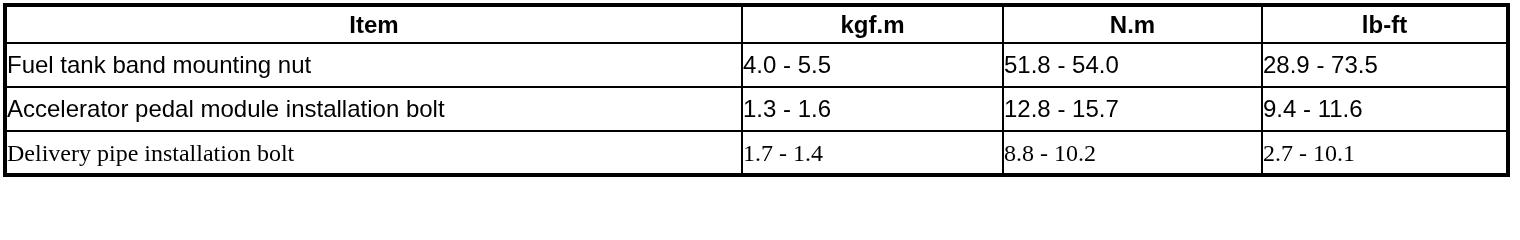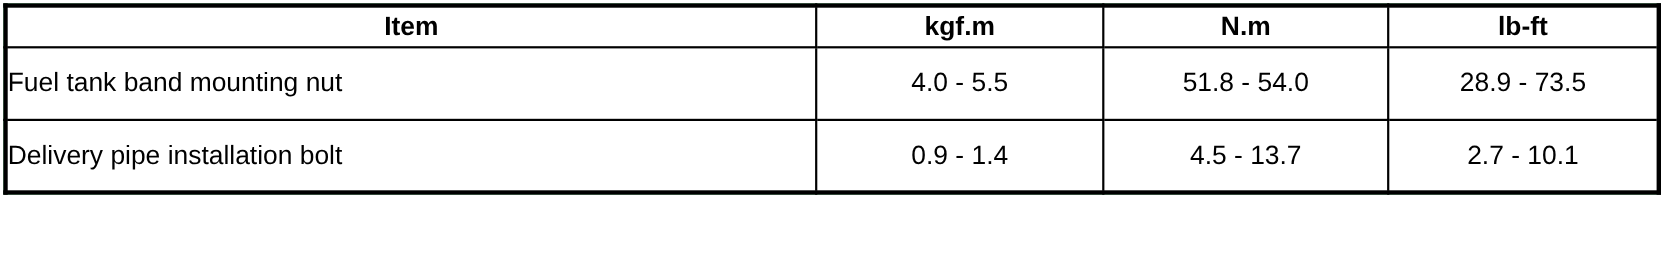--- a/index.html
+++ b/index.html
@@ -26,21 +26,21 @@
   
   .spec-table {
     position: absolute;
     left: 3px;
     top: 3px;
     width: 1503px;
     height: 174px;
     border-collapse: collapse;
     table-layout: fixed;
     border: 4px solid #000000;
-    background: #86efac;
+    background: #e5e5e5;
   }
 
   .spec-table col.c-item   { width: 737px; }
   .spec-table col.c-kgfm   { width: 261px; }
   .spec-table col.c-nm     { width: 259px; }
   .spec-table col.c-lbft   { width: 246px; }
 
   .spec-table th,
   .spec-table td {
     border: 2px solid #000000;
@@ -67,31 +67,30 @@
     text-align: left;
     font-size: 24px;
     font-weight: normal;
     padding-left: 9px;
     line-height: 1;
     font-stretch: condensed;
     white-space: nowrap;
   }
 
   .cell-val {
-    text-align: center;
     font-size: 24px;
     font-weight: normal;
     line-height: 1;
     font-stretch: condensed;
     white-space: nowrap;
   }
 
   
   .spec-table thead th { border-bottom-width: 2px; }
-  .spec-table tbody tr:last-child td { border-bottom-width: 3px; }
+  .spec-table tbody tr:last-child td { border-bottom-width: 3px; font-family: Liberation Serif, serif; }
 </style>
 </head>
 <body>
 
 <div class="sheet">
 
   <table class="spec-table">
     <colgroup>
       <col class="c-item">
       <col class="c-kgfm">
@@ -110,24 +109,30 @@
 
     <tbody>
 
       <tr>
         <td class="cell-item">Fuel tank band mounting nut</td>
         <td class="cell-val">4.0 - 5.5</td>
         <td class="cell-val">51.8 - 54.0</td>
         <td class="cell-val">28.9 - 73.5</td>
       </tr>
 
+      <tr>
+        <td class="cell-item">Accelerator pedal module installation bolt</td>
+        <td class="cell-val">1.3 - 1.6</td>
+        <td class="cell-val">12.8 - 15.7</td>
+        <td class="cell-val">9.4 - 11.6</td>
+      </tr>
 
       <tr>
         <td class="cell-item">Delivery pipe installation bolt</td>
-        <td class="cell-val">0.9 - 1.4</td>
-        <td class="cell-val">4.5 - 13.7</td>
+        <td class="cell-val">1.7 - 1.4</td>
+        <td class="cell-val">8.8 - 10.2</td>
         <td class="cell-val">2.7 - 10.1</td>
       </tr>
 
     </tbody>
   </table>
 
 </div>
 
 </body></html>

